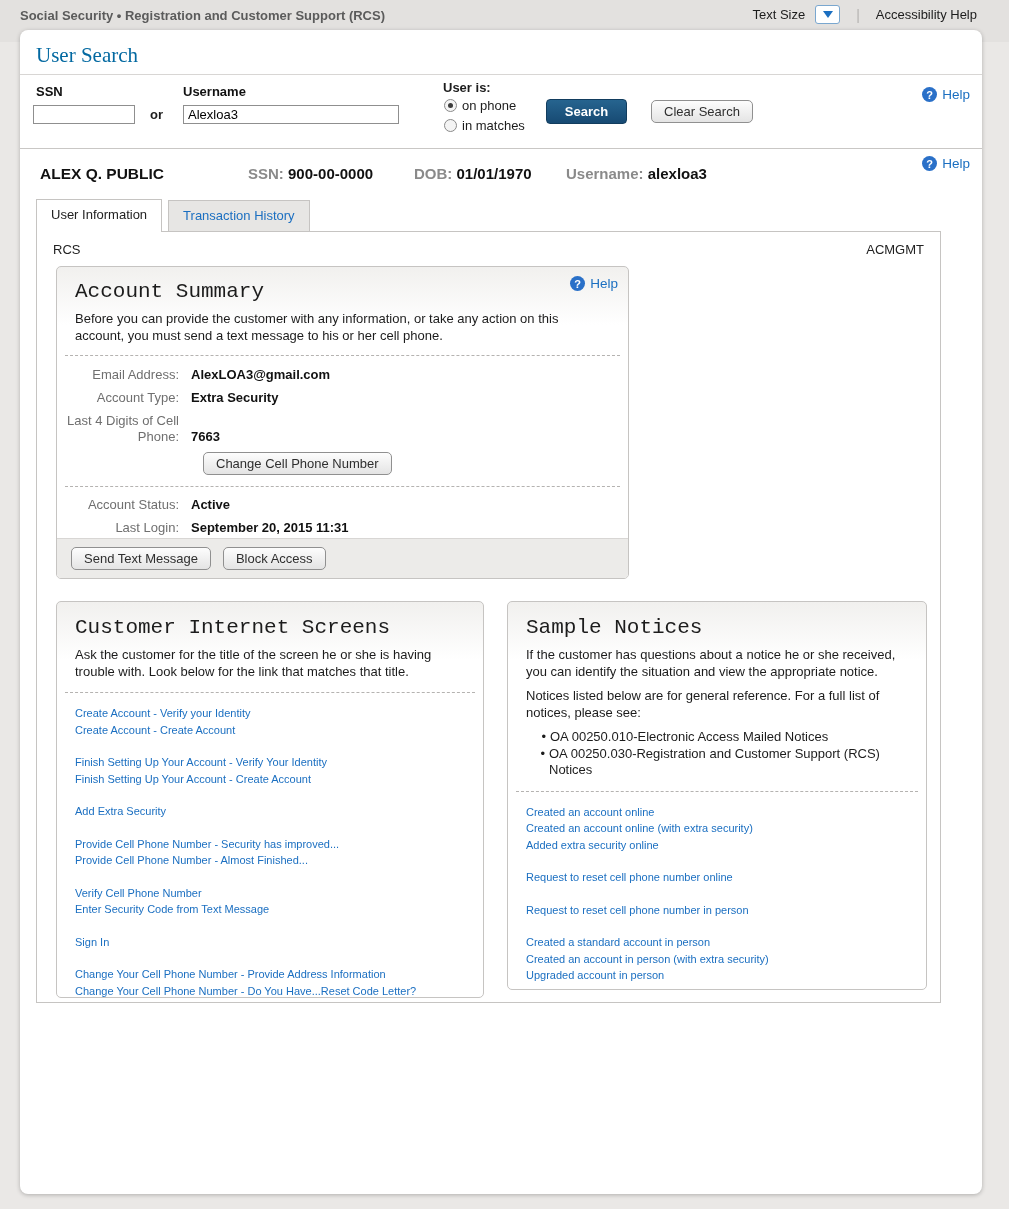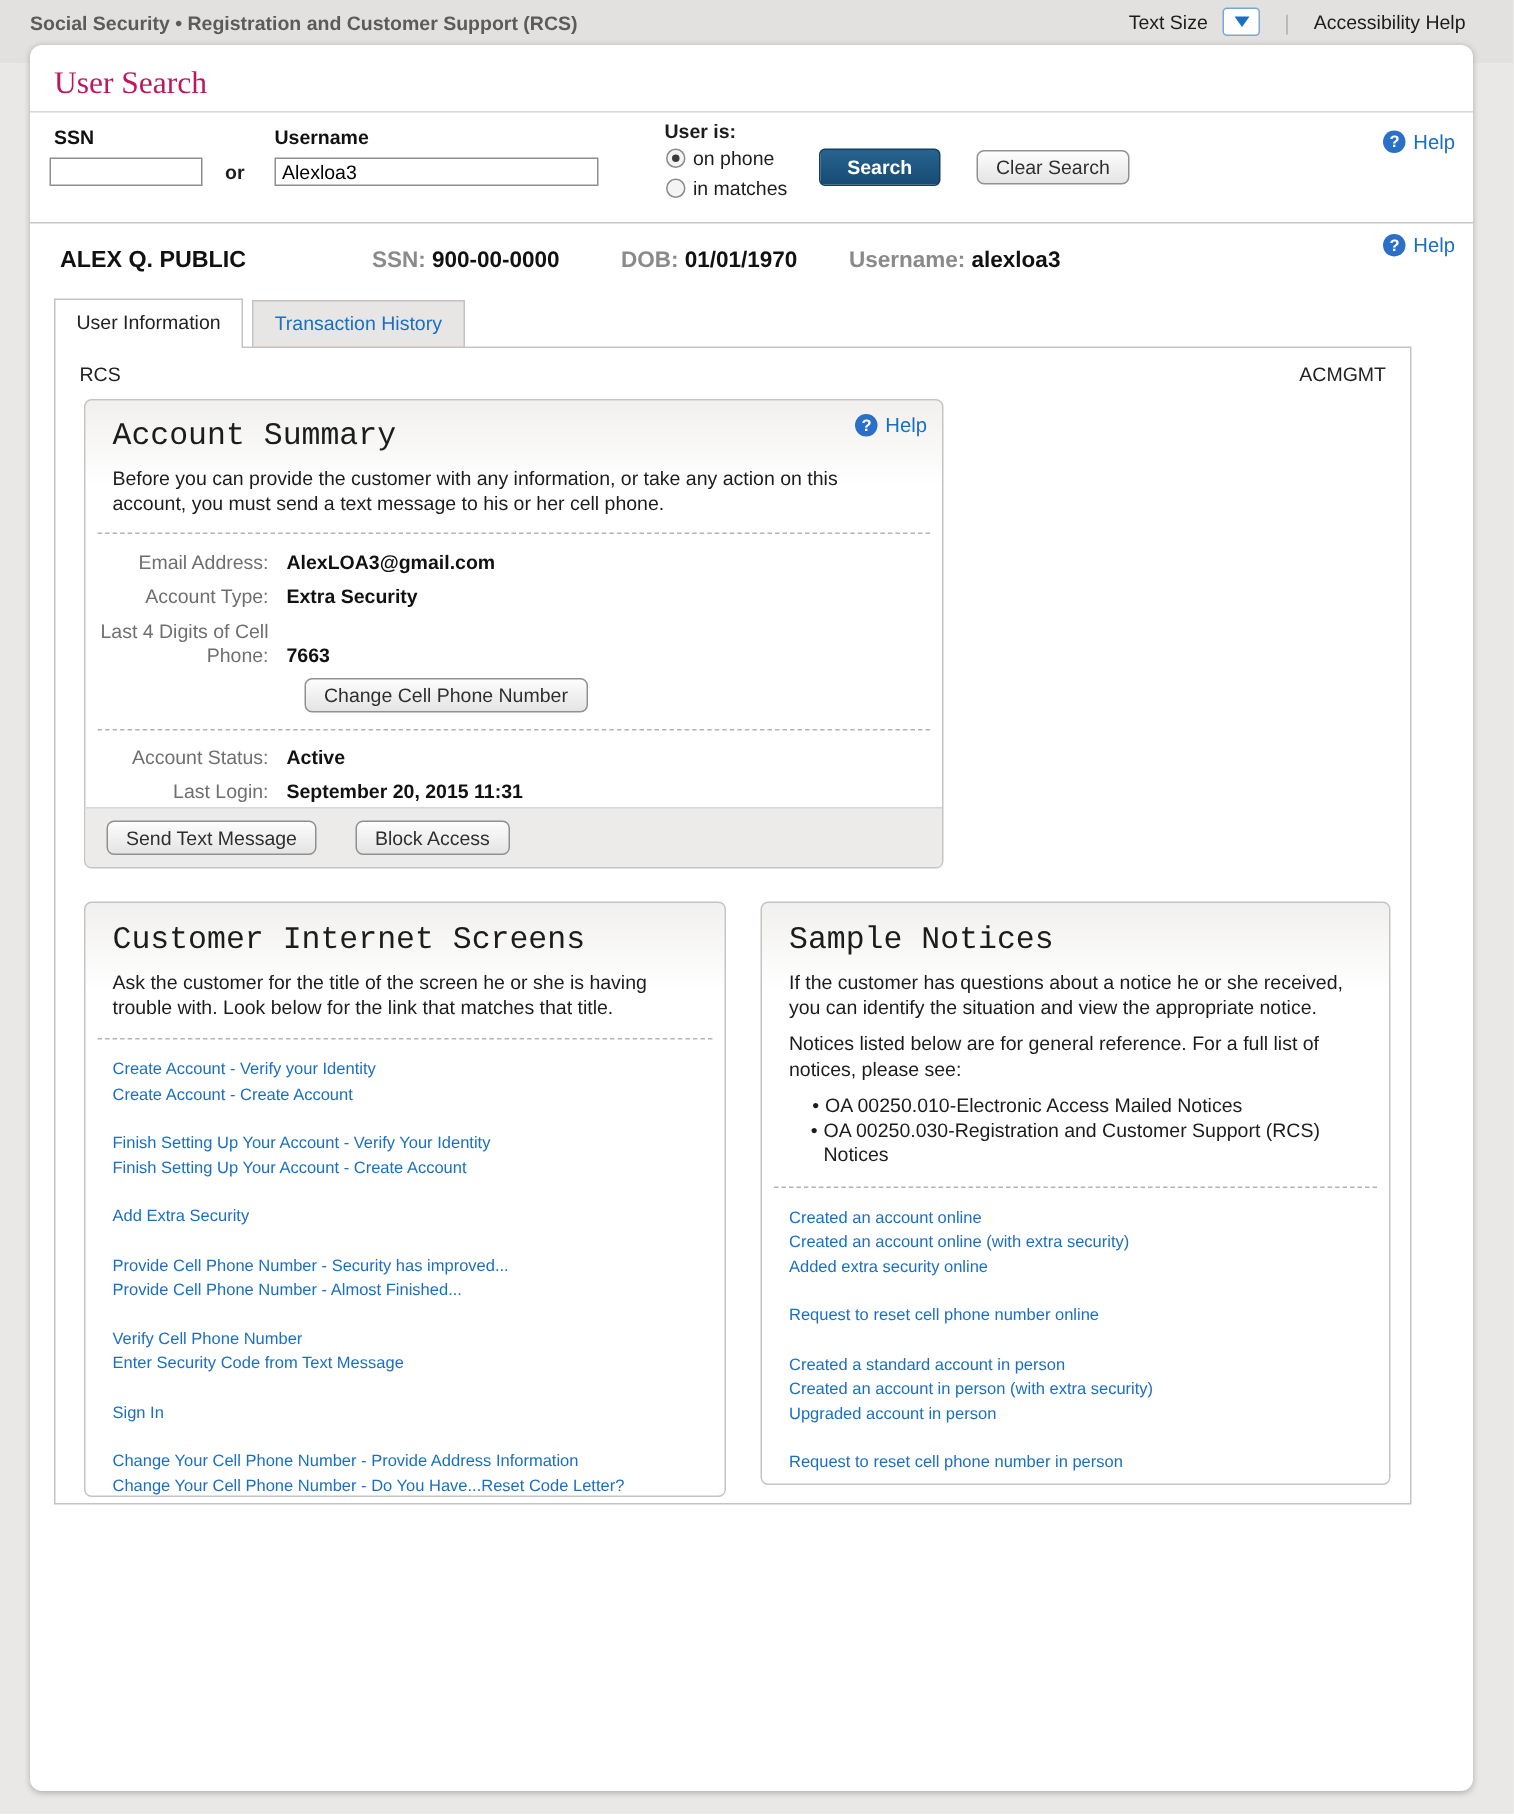--- a/index.html
+++ b/index.html
@@ -12,21 +12,21 @@
   .topbar-title { position:absolute; left:20px; top:8px; font-weight:bold; font-size:13px; color:#5b5b5b; }
   .topbar-right { position:absolute; right:32px; top:5px; display:flex; align-items:center; gap:10px;margin-left:40px; }
   .textsize-label { font-size:13px; color:#1c1c1c; }
   .textsize-btn { width:25px; height:19px; background:#fff; border:1px solid #7aa7cf; border-radius:3px; display:flex; align-items:center; justify-content:center; cursor:pointer; }
   .caret-down { width:0; height:0; border-left:5px solid transparent; border-right:5px solid transparent; border-top:7px solid #1b6fc1; }
   .topbar-sep { color:#b5b3b1; font-size:14px; padding:0 6px; }
   .a11y-help { font-size:13px; color:#1c1c1c; cursor:pointer; }
 
   
   .card { position:absolute; left:20px; top:30px; width:962px; height:1164px; background:#fff; border-radius:8px; box-shadow:0 1px 4px rgba(0,0,0,.25); }
-  .page-title { position:absolute; left:16px; top:13px; font-family:"Liberation Serif", serif; font-size:21px; color:#be185d; }
+  .page-title { position:absolute; left:16px; top:13px; font-family:"Liberation Serif", serif; font-size:21px; color:#0369a1; }
 
   
   .search-band { position:absolute; left:0; top:44px; width:100%; height:75px; border-top:1px solid #d8d6d4; border-bottom:1px solid #c9c7c5; background:#fff; }
   .fld-label { position:absolute; font-weight:bold; font-size:13px; color:#111; }
   .txt-input { position:absolute; height:19px; border:1px solid #8f8f8f; font-family:"Liberation Sans",sans-serif; font-size:13px; padding:1px 4px; background:#fff; }
   .or-label { position:absolute; left:130px; top:32px; font-weight:bold; }
   .user-is { position:absolute; left:423px; top:5px; font-weight:bold; }
   .radio-row { position:absolute; display:flex; align-items:center; gap:5px; cursor:pointer; }
   .radio { width:13px; height:13px; border-radius:50%; border:1px solid #8a8a8a; background:#f4f4f4; position:relative; }
   .radio.selected::after { content:""; position:absolute; left:3px; top:3px; width:5px; height:5px; border-radius:50%; background:#3c3c3c; }
@@ -68,21 +68,21 @@
   
   .acct { left:19px; top:34px; width:573px; height:313px; }
   .acct .panel-title { margin:13px 0 0 18px; }
   .acct-desc { margin:7px 18px 0 18px; line-height:17px; color:#1c1c1c; width:512px; }
   .acct .dashed { margin:11px 8px 0 8px; }
   .acct-fields { margin-top:11px; }
   .f-row { display:flex; align-items:flex-end; margin-bottom:7px; }
   .f-label { width:134px; text-align:right; color:#6f6f6f; padding-right:12px; line-height:16px; }
   .f-value { font-weight:bold; color:#111; line-height:16px; }
   .chg-row { margin:4px 0 6px 146px; }
-  .acct-footer { position:absolute; left:0; right:0; bottom:0; height:40px; background:#ecebe9; border-top:1px solid #d8d6d4; display:flex; align-items:center; gap:26px; padding-left:14px; }
+  .acct-footer { position:absolute; left:0; right:0; bottom:0; height:40px; background:#ecebe9; border-top:1px solid #d8d6d4; display:flex; align-items:center; gap:12px; padding-left:14px; }
 
   
   .cust { left:19px; top:369px; width:428px; height:397px; padding:14px 18px; }
   .notc { left:470px; top:369px; width:420px; height:389px; padding:14px 18px; }
   .panel p { line-height:17px; margin-top:7px; color:#1c1c1c; }
   .panel .dashed-full { margin:12px -10px 0 -10px; border-top:1px dashed #b5b3b1; }
   .links { margin-top:12px; }
   .link-group { margin-bottom:16px; }
   .link-group a { display:block; color:#1b6fc1; font-size:11px; line-height:16.5px; text-decoration:none; cursor:pointer; }
   .bullets { margin-top:8px; }
@@ -254,25 +254,25 @@
         <div class="links">
           <div class="link-group">
             <a>Created an account online</a>
             <a>Created an account online (with extra security)</a>
             <a>Added extra security online</a>
           </div>
           <div class="link-group">
             <a>Request to reset cell phone number online</a>
           </div>
           <div class="link-group">
+            <a>Request to reset cell phone number in person</a>
+          </div>
+          <div class="link-group">
             <a>Created a standard account in person</a>
             <a>Created an account in person (with extra security)</a>
             <a>Upgraded account in person</a>
           </div>
-          <div class="link-group">
-            <a>Request to reset cell phone number in person</a>
-          </div>
         </div>
       </div>
 
     </div>
   </div>
 </div>
 
 </body></html>

